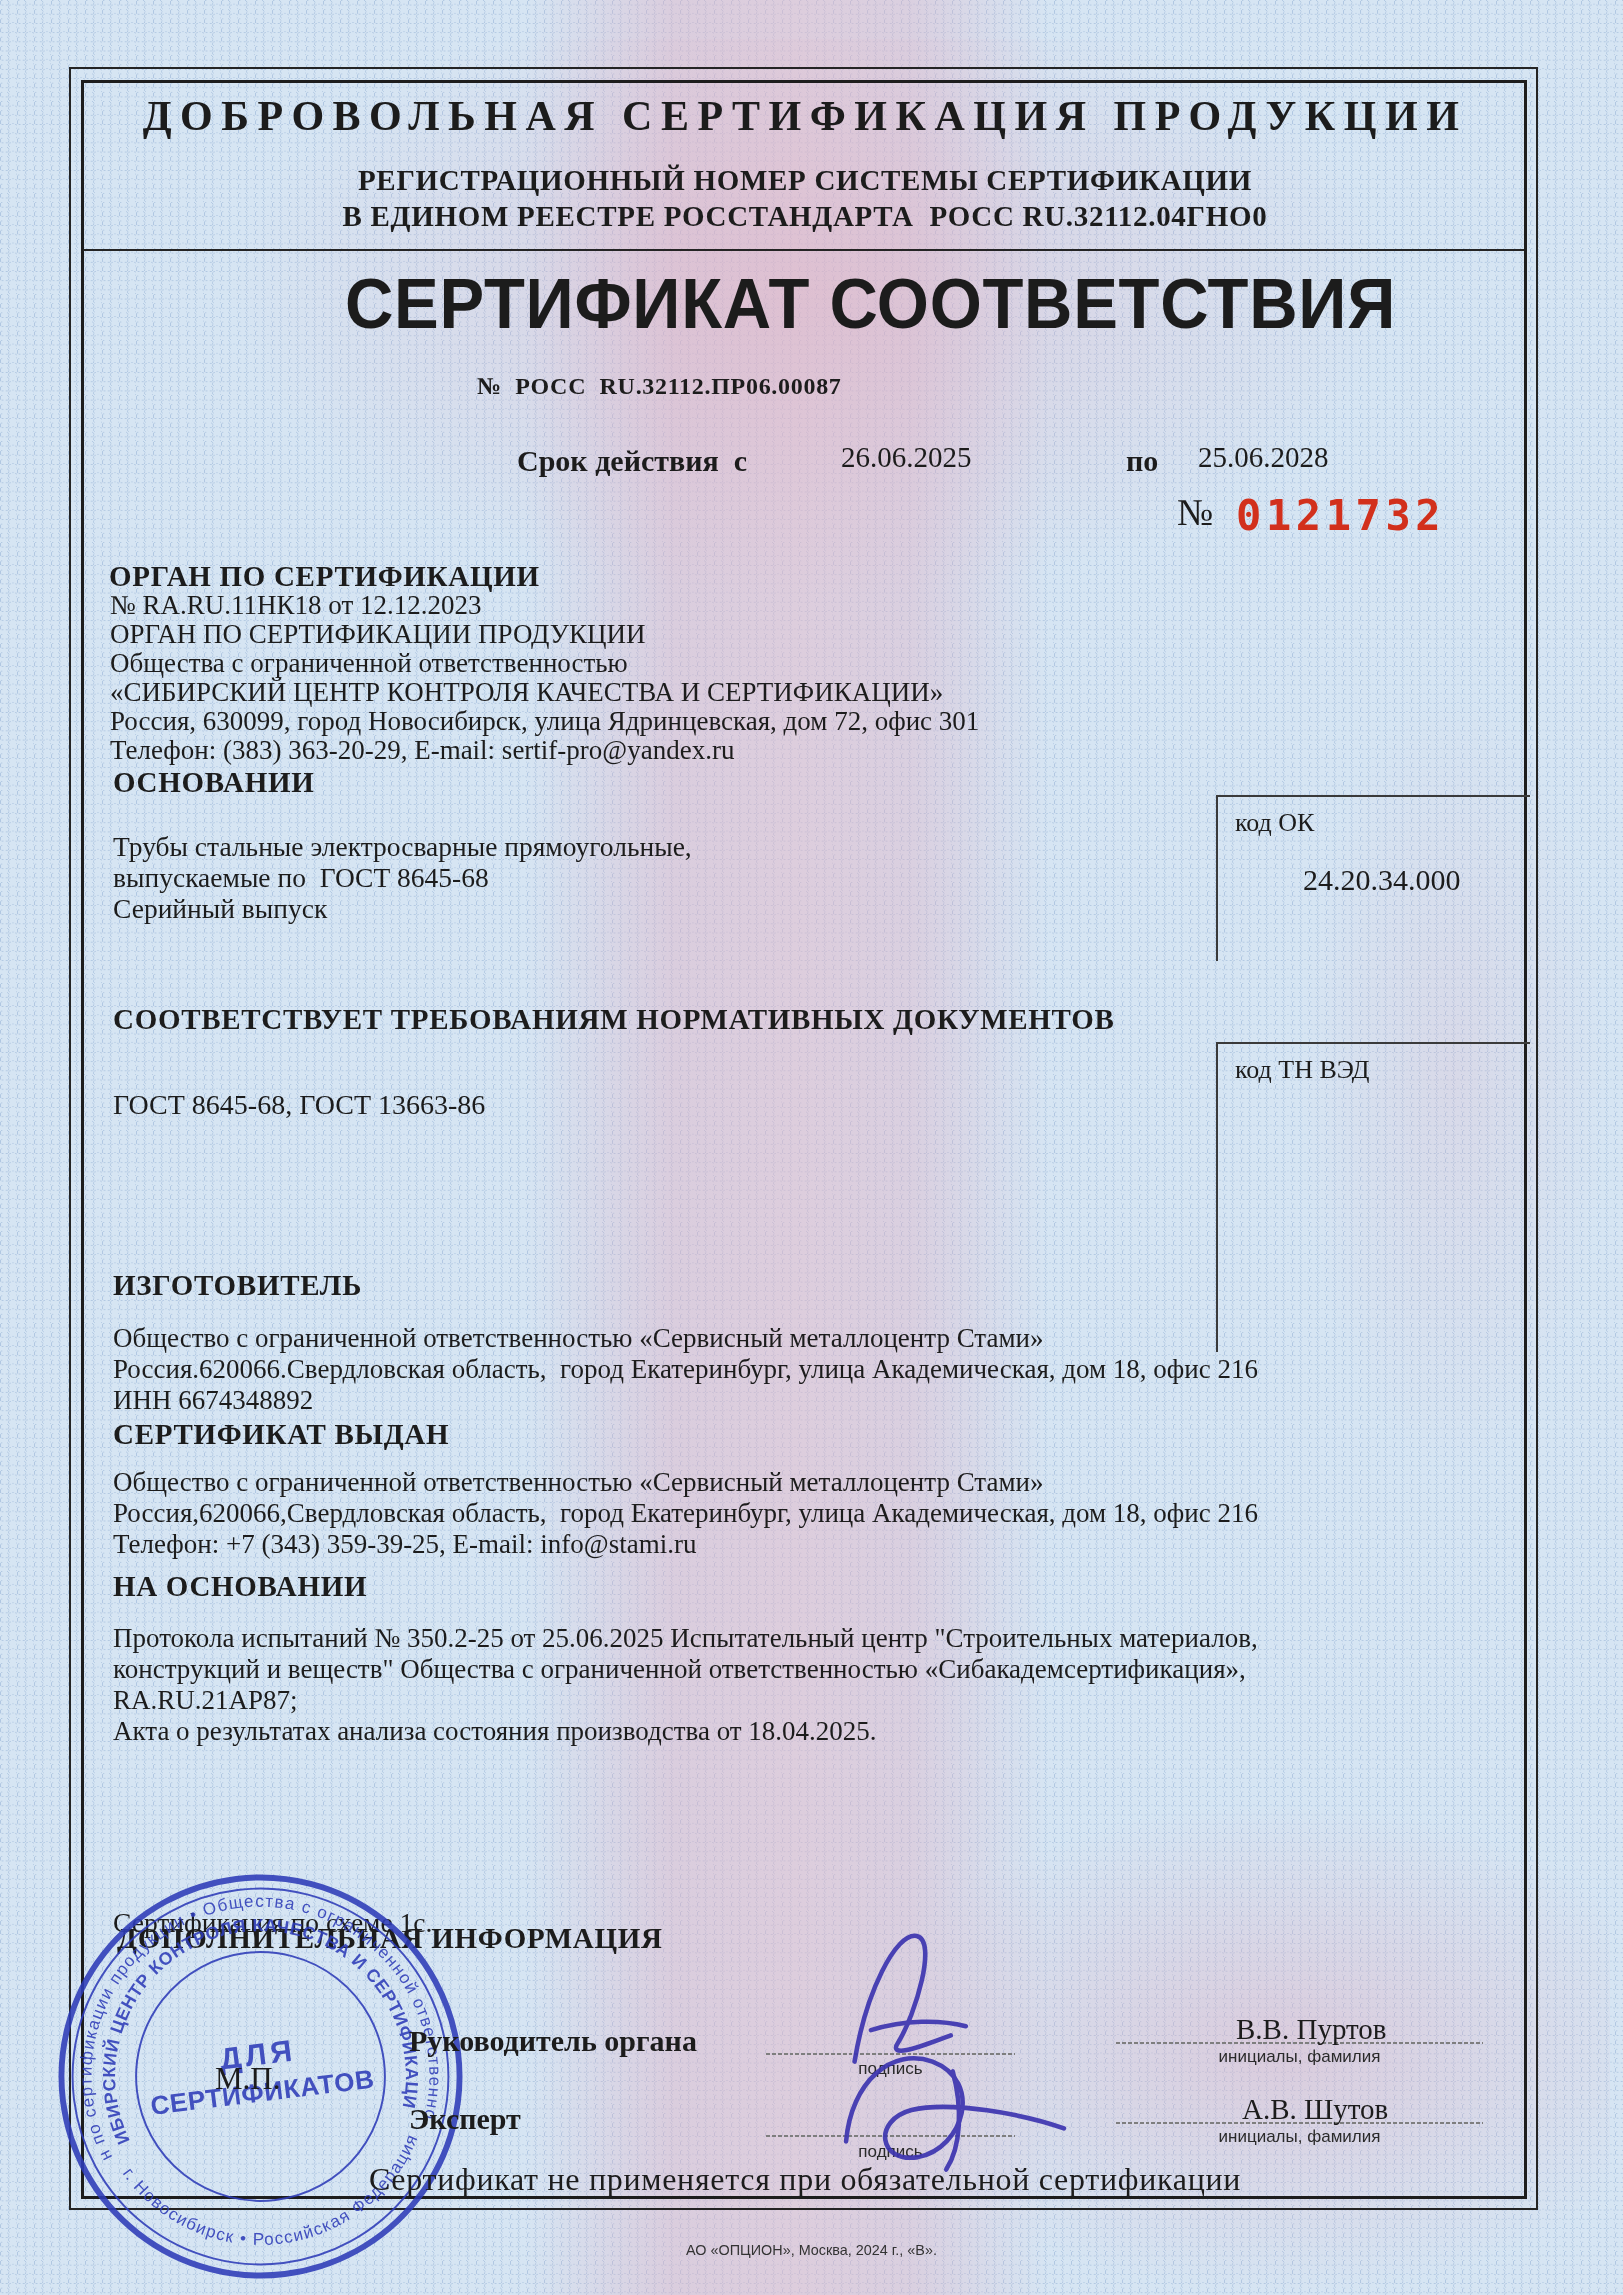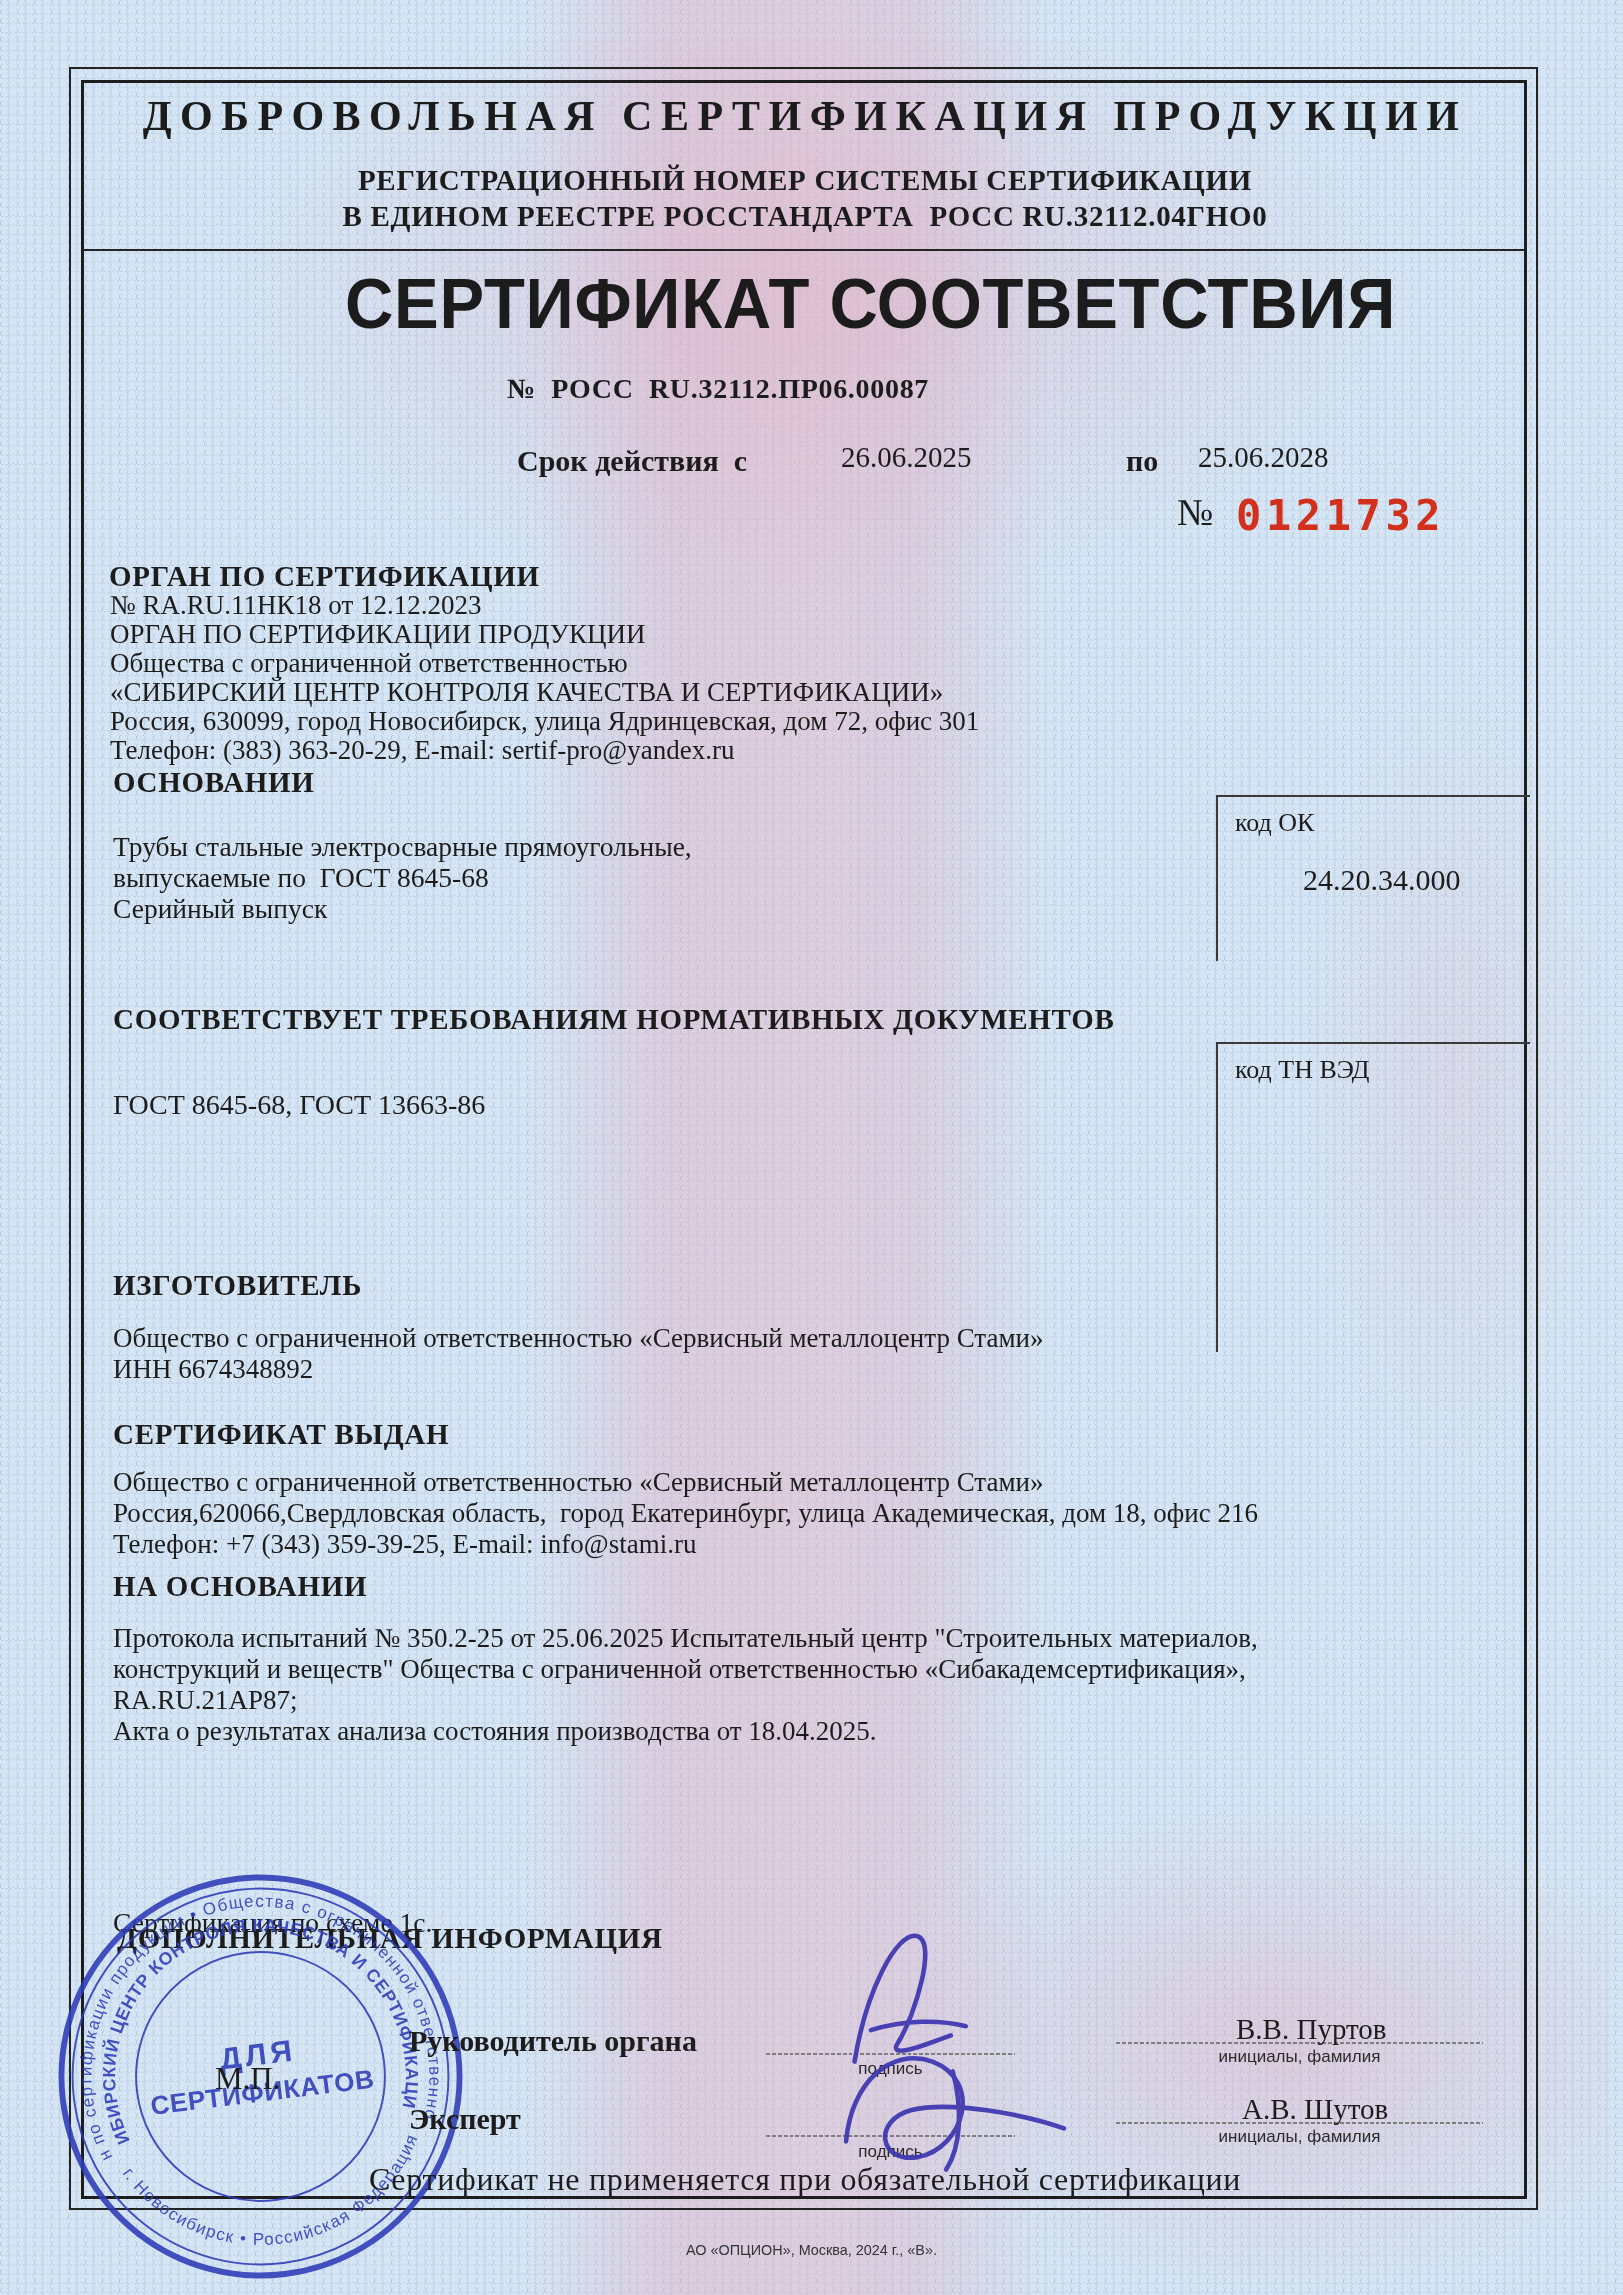--- a/index.html
+++ b/index.html
@@ -33,21 +33,21 @@
   .abs{position:absolute;}
   .pre{white-space:pre;}
   .center{left:85px;width:1440px;text-align:center;}
 
   .top-title{top:92px;font-size:42px;font-weight:bold;letter-spacing:8.5px;}
   .reg-line1{top:164px;font-size:29px;font-weight:bold;letter-spacing:0.7px;}
   .reg-line2{top:200px;font-size:29px;font-weight:bold;letter-spacing:0.7px;}
   .cert-title{top:262px;left:216px;width:1309px;text-align:center;
     font-family:"Liberation Sans","DejaVu Sans",sans-serif;
     font-size:67px;font-weight:bold;letter-spacing:0.7px;transform:scaleY(1.06);transform-origin:top;}
-  .cert-number{top:373px;left:507px;font-size:28px;font-weight:bold;letter-spacing:0.7px;}
+  .cert-number{top:373px;left:477px;font-size:24px;font-weight:bold;letter-spacing:0.7px;}
   .validity-label{top:444px;left:517px;font-size:30px;font-weight:bold;}
   .validity-from{top:441px;left:841px;font-size:29px;}
   .validity-po{top:444px;left:1126px;font-size:30px;font-weight:bold;}
   .validity-to{top:441px;left:1198px;font-size:29px;}
   .blank-no-sign{top:490px;left:1177px;font-size:38px;}
   .blank-no-digits{top:491px;left:1236px;font-family:"DejaVu Sans Mono",monospace;
     font-size:42px;font-weight:600;letter-spacing:4.6px;color:#d2301c;}
 
   .h1{font-size:29px;font-weight:bold;letter-spacing:0.7px;}
   .body-lines{font-size:27px;line-height:29px;}
@@ -150,20 +150,21 @@
 
   <div class="abs h1 conf-h">СООТВЕТСТВУЕТ ТРЕБОВАНИЯМ НОРМАТИВНЫХ ДОКУМЕНТОВ</div>
   <div class="abs gost-line">ГОСТ 8645-68, ГОСТ 13663-86</div>
   <div class="code-box tnved-box">
     <div class="code-label">код ТН ВЭД</div>
   </div>
 
   <div class="abs h1 manu-h">ИЗГОТОВИТЕЛЬ</div>
   <div class="abs body-lines lh47 manu-lines">
     <div>Общество с ограниченной ответственностью «Сервисный металлоцентр Стами»</div>
+    <div class="pre">Россия.620066.Свердловская область,  город Екатеринбург, улица Академическая, дом 18, офис 216</div>
     <div>ИНН 6674348892</div>
   </div>
 
   <div class="abs h1 issued-h">СЕРТИФИКАТ ВЫДАН</div>
   <div class="abs body-lines lh47 issued-lines">
     <div>Общество с ограниченной ответственностью «Сервисный металлоцентр Стами»</div>
     <div class="pre">Россия,620066,Свердловская область,  город Екатеринбург, улица Академическая, дом 18, офис 216</div>
     <div>Телефон: +7 (343) 359-39-25, E-mail: info@stami.ru</div>
   </div>
 

